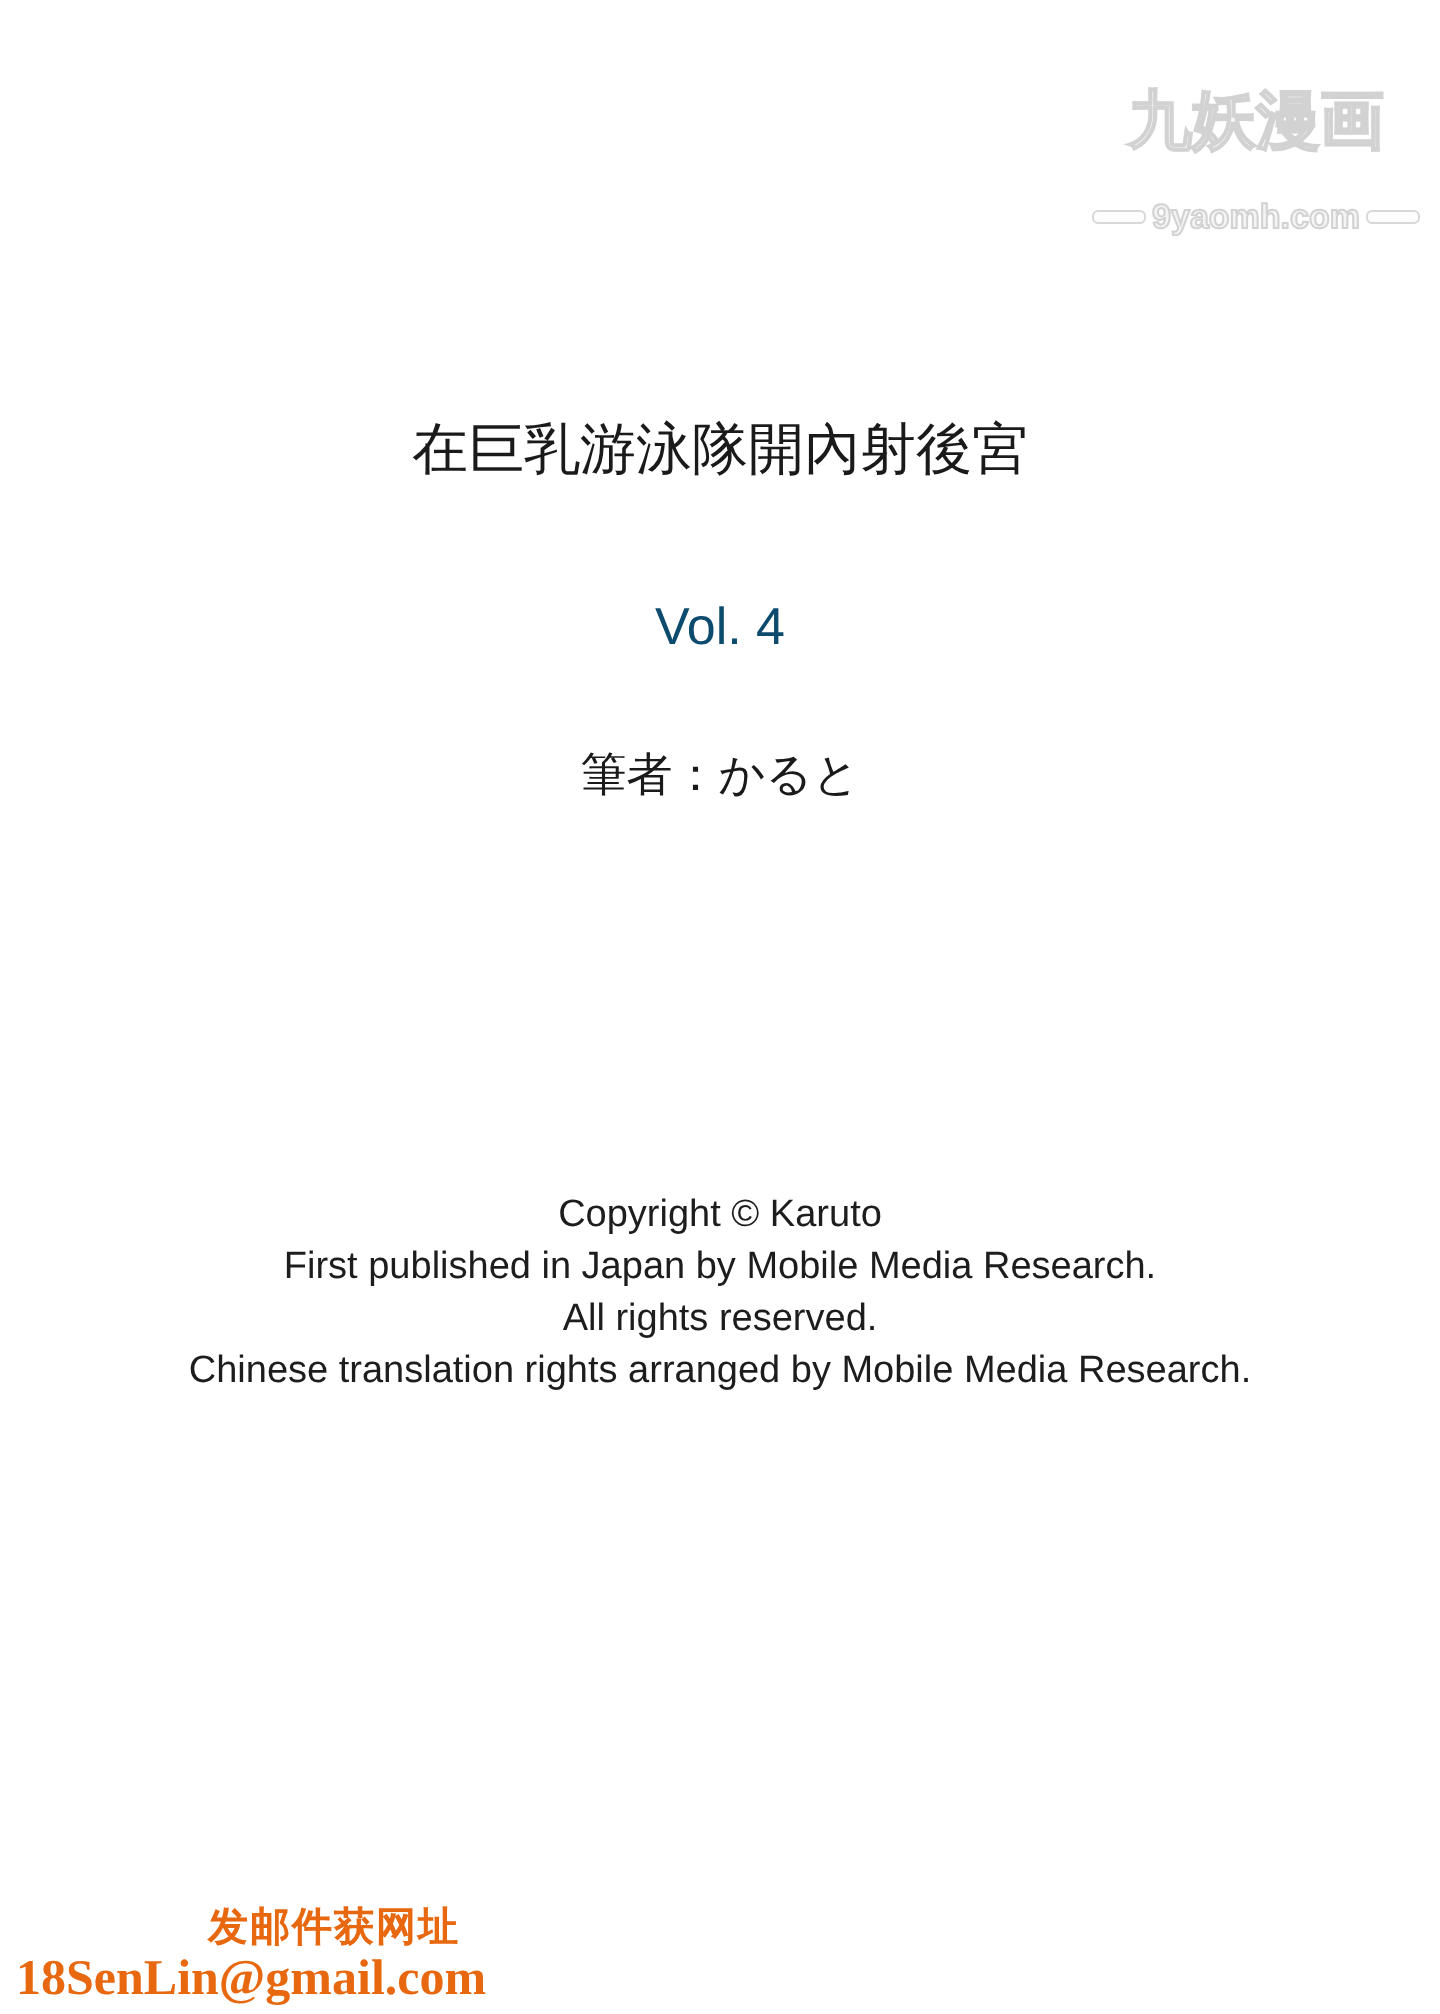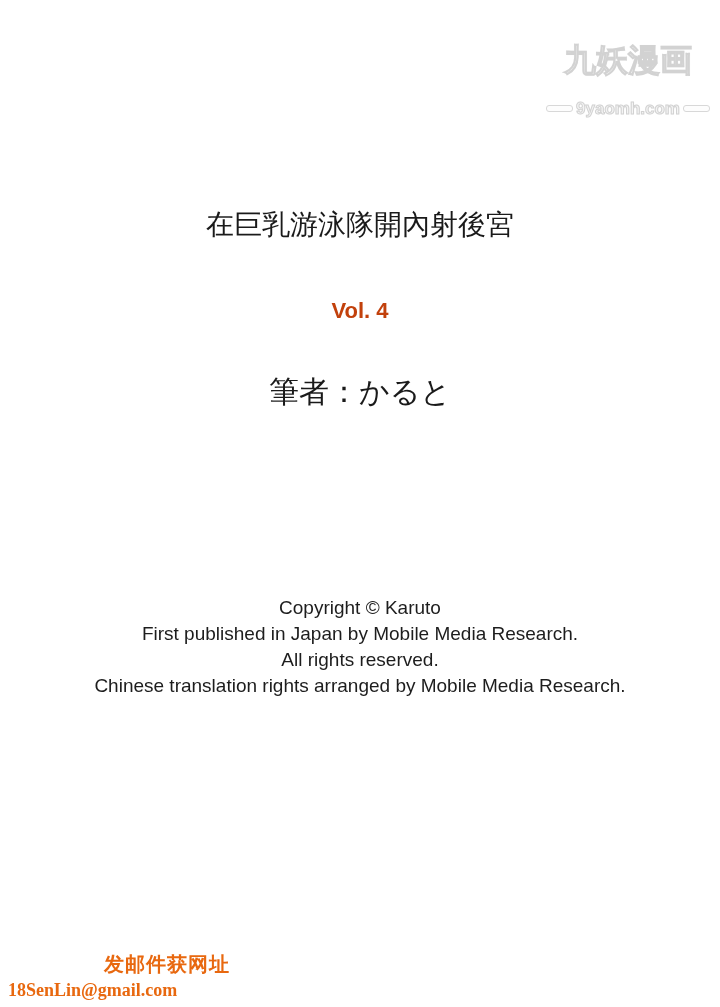--- a/index.html
+++ b/index.html
@@ -75,27 +75,27 @@
     color: #141414;
   }
   .sub-title {
     top: 206px;
     font-size: 28px;
     font-weight: 400;
     color: #1a1a1a;
   }
   .volume {
     top: 298px;
-    font-size: 22px;
-    font-weight: 700;
-    color: #c2410c;
+    font-size: 26px;
+    font-weight: 400;
+    color: #0c4a6e;
   }
   .author {
     top: 372px;
-    font-size: 30px;
+    font-size: 23px;
     font-weight: 400;
     color: #1a1a1a;
   }
 
   
   .copyright {
     position: absolute;
     top: 595px;
     left: 0;
     width: 100%;
@@ -116,21 +116,21 @@
   .contact-note {
     text-align: right;
     padding-right: 2px;
     font-size: 20px;
     line-height: 27px;
     letter-spacing: 1px;
     font-family: "Liberation Serif", "DejaVu Serif", serif;
   }
   .contact-email {
     text-align: left;
-    font-size: 18px;
+    font-size: 25px;
     line-height: 24px;
     font-family: "Liberation Serif", "DejaVu Serif", serif;
     white-space: nowrap;
   }
 </style>
 </head>
 <body>
 
 <div class="page">
 

